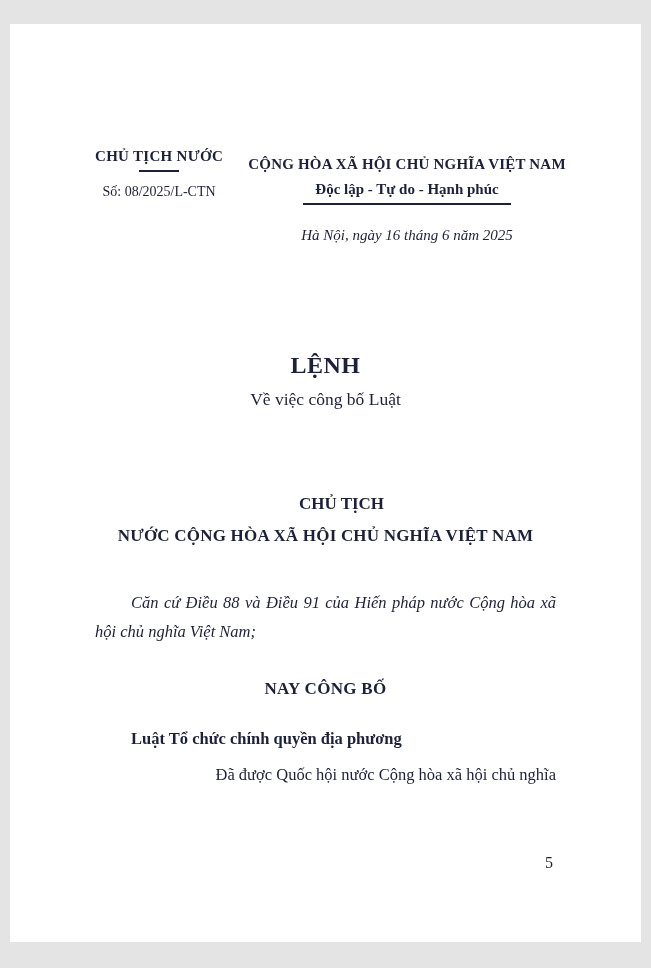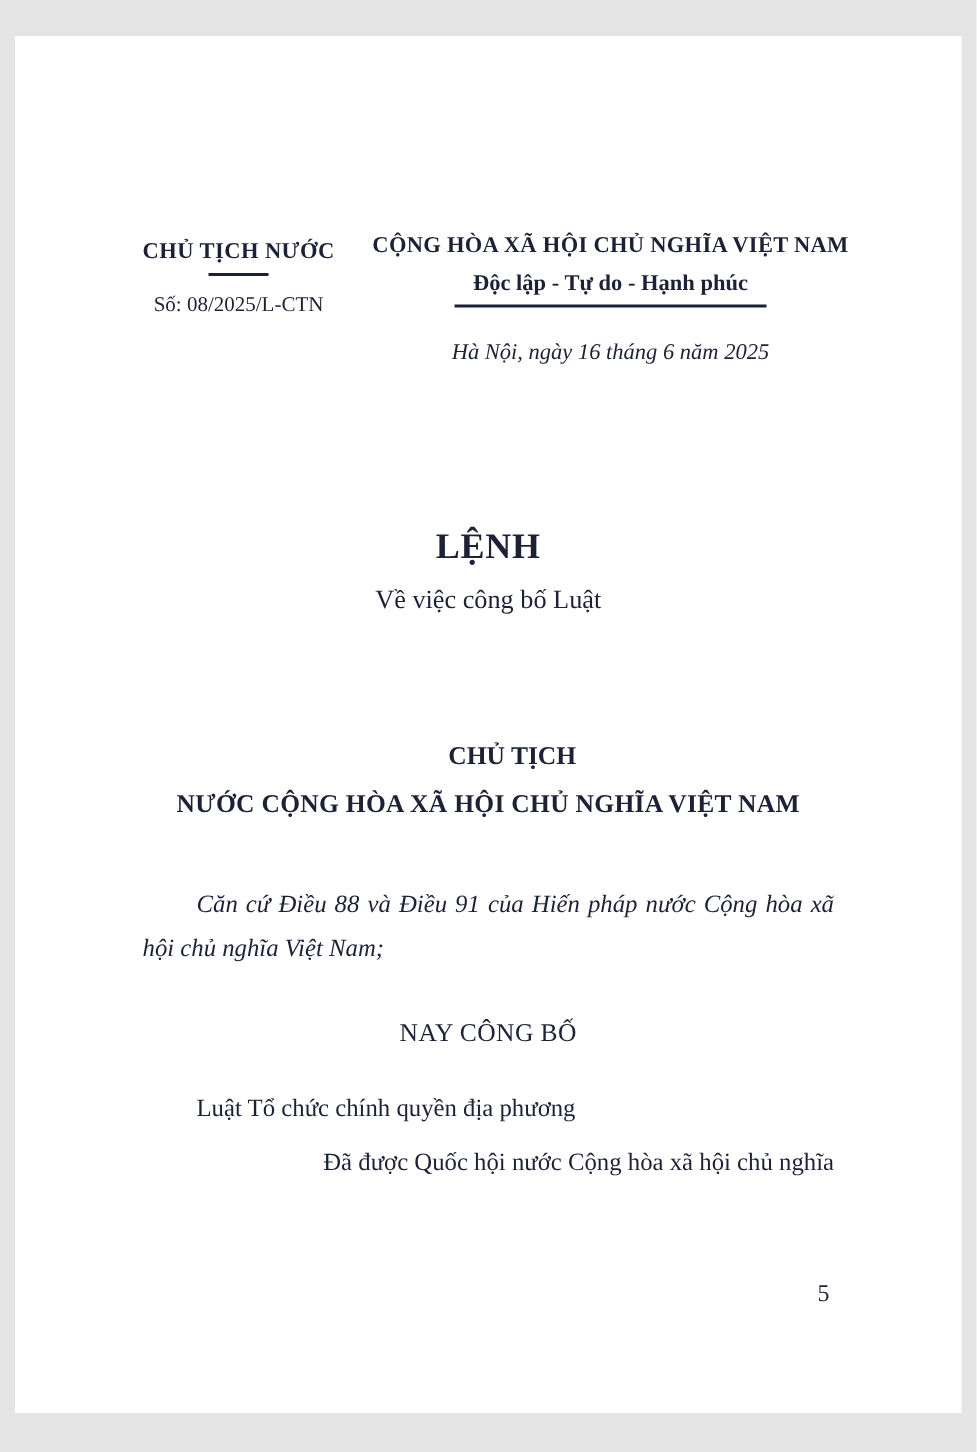--- a/index.html
+++ b/index.html
@@ -12,21 +12,21 @@
     overflow: hidden;
   }
   .sheet {
     position: absolute;
     left: 10px; right: 10px; top: 24px; bottom: 26px;
     background: #ffffff;
   }
   
   .header { position: relative; height: 112px; margin-top: 120px; }
   .hdr-left {
-    position: absolute; left: 85px; top: 16px;
+    position: absolute; left: 85px; top: 4px;
     text-align: center;
   }
   .issuer {
     font-weight: bold; font-size: 15px; letter-spacing: 0.3px;
     white-space: nowrap;
   }
   .left-rule {
     width: 40px; height: 2px; background: #1d2137;
     margin: 5px auto 12px auto;
   }
@@ -56,24 +56,24 @@
   
   .doc-text { padding: 0 85px; }
   .preamble { margin-top: 42px; }
   .preamble p {
     font-style: italic; font-size: 16.5px; line-height: 1.78;
     text-align: justify; text-indent: 36px;
   }
   
   .proclaim-heading {
     margin-top: 32px; text-align: center;
-    font-weight: normal; font-size: 17px; letter-spacing: 0.3px;
+    font-weight: bold; font-size: 17px; letter-spacing: 0.3px;
   }
   .law-title {
-    margin-top: 30px; font-weight: normal; font-size: 16.5px;
+    margin-top: 30px; font-weight: bold; font-size: 16.5px;
     text-indent: 36px;
   }
   .body-start {
     margin-top: 12px; font-size: 16.5px; text-indent: 36px;
     line-height: 1.7;
     text-align: right;
   }
   
   .page-number {
     position: absolute; right: 88px; bottom: 70px;

